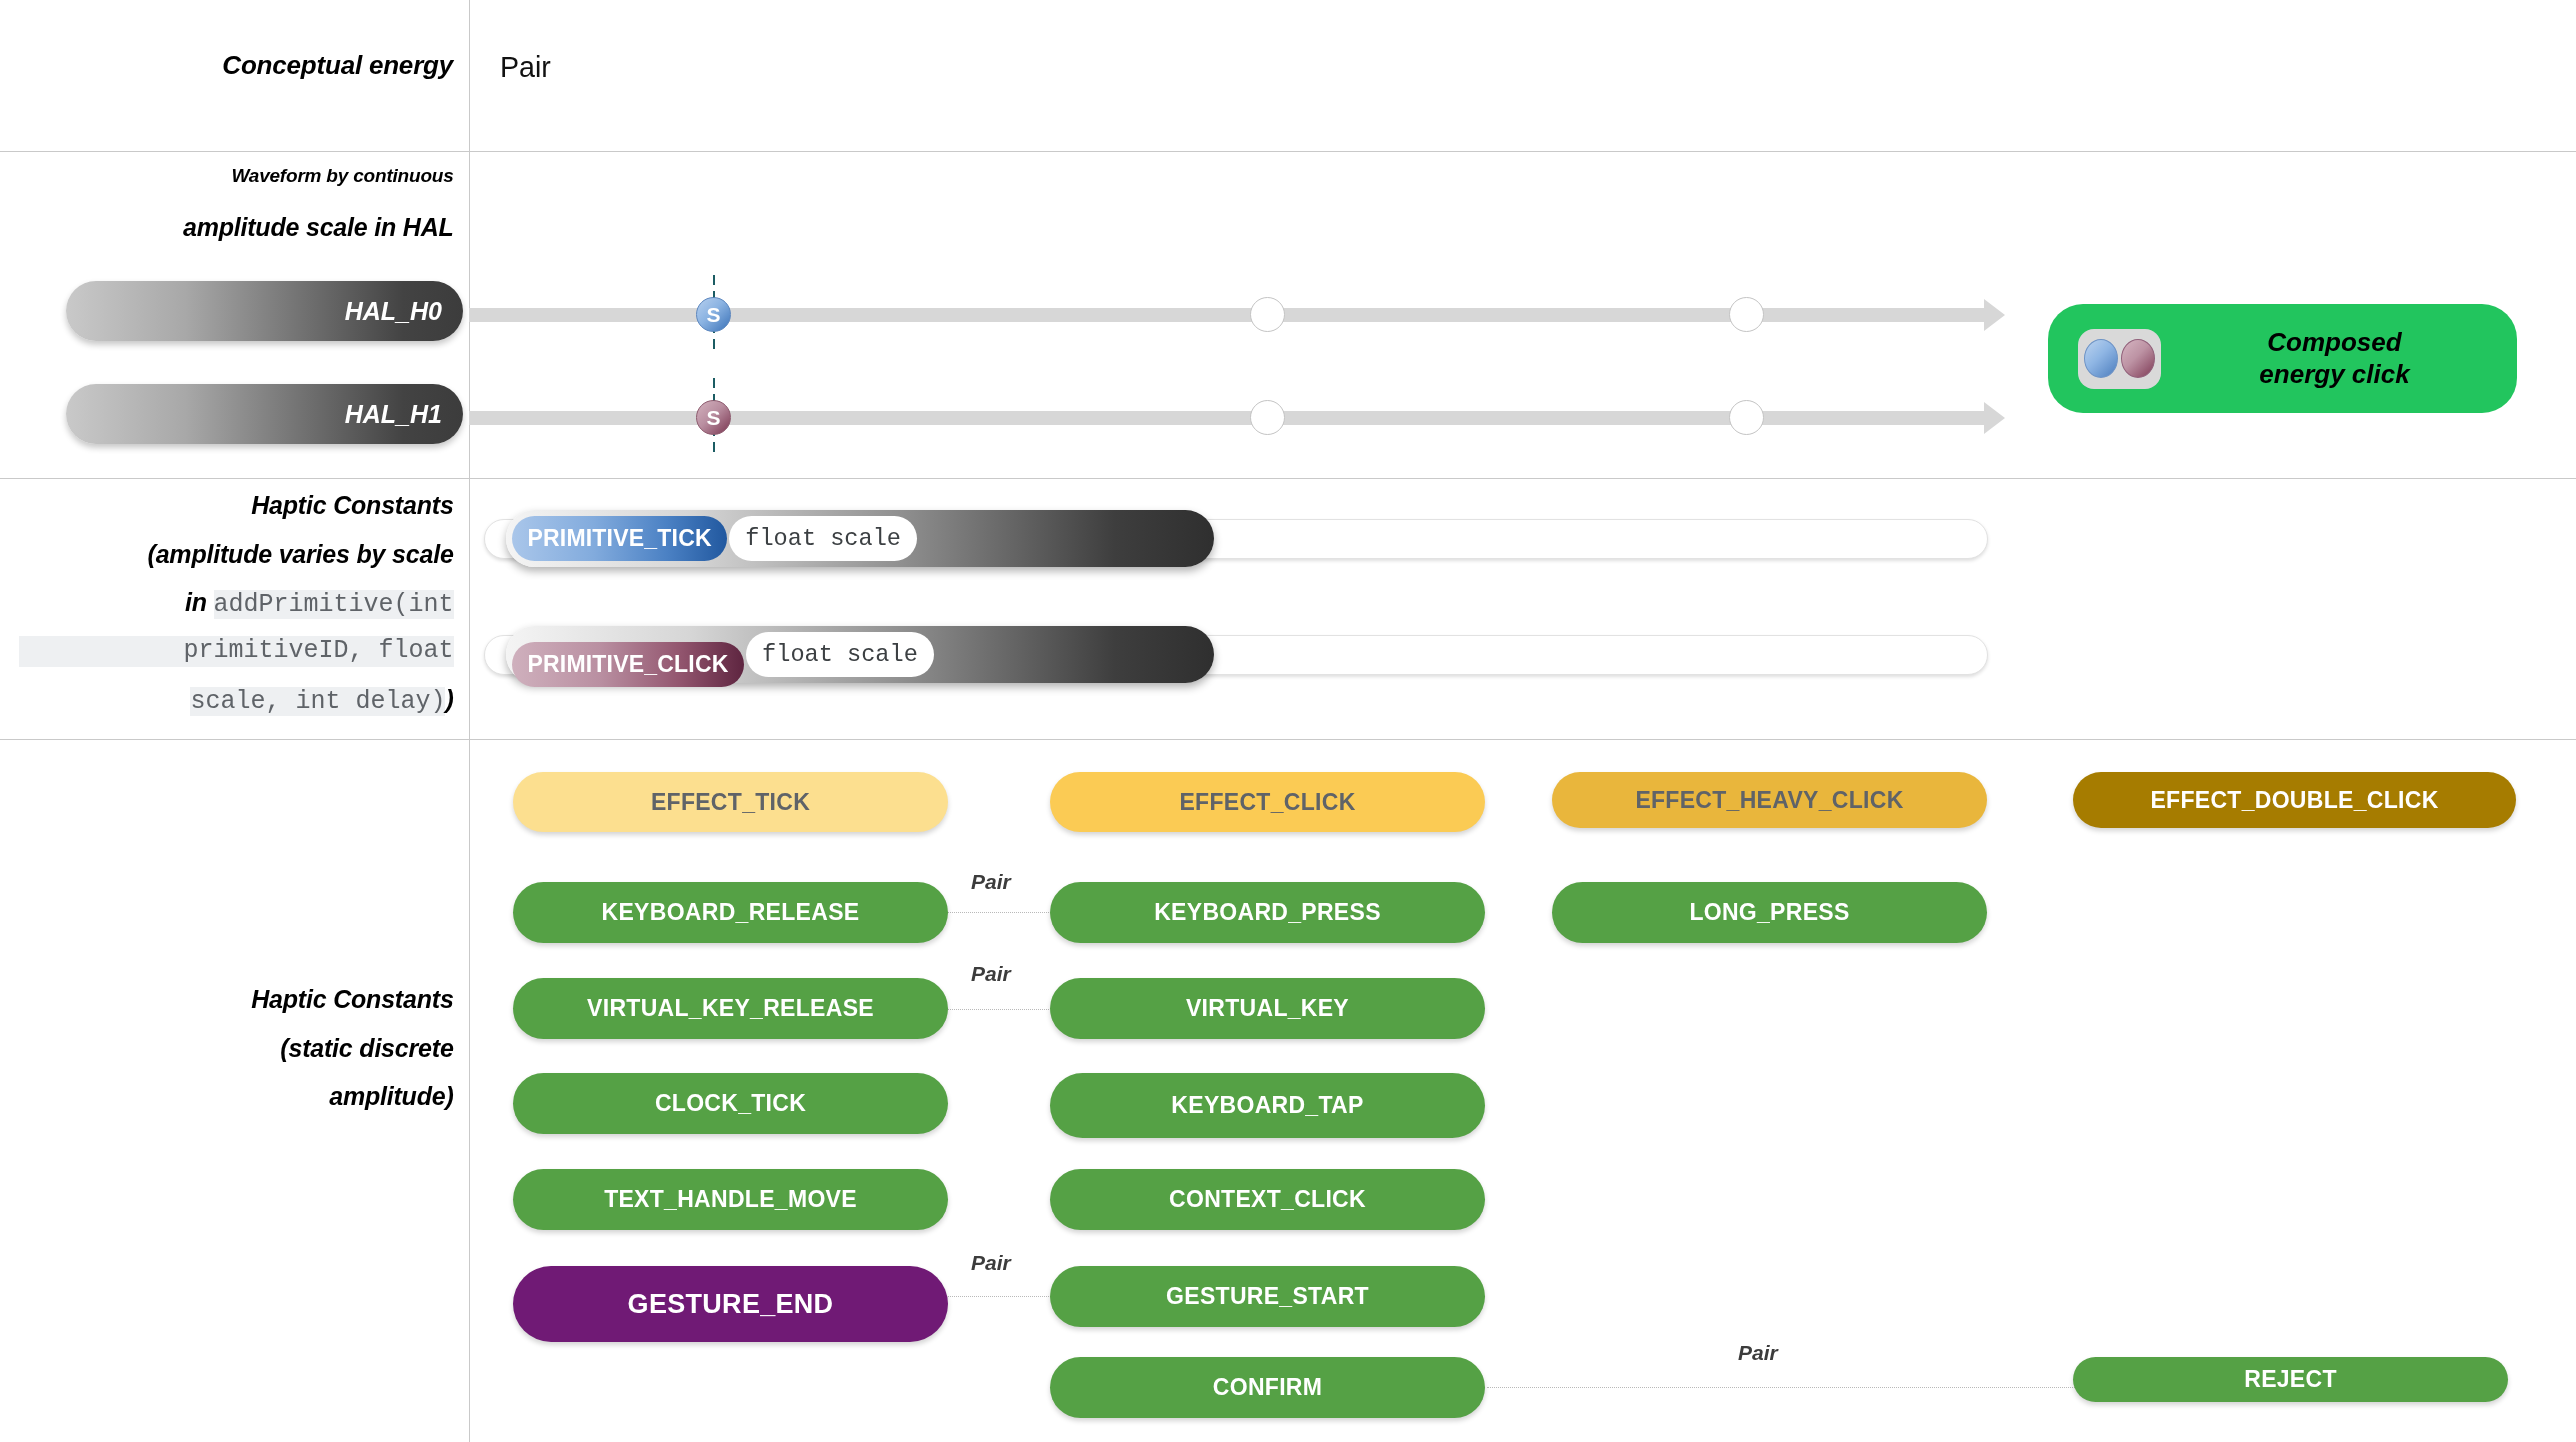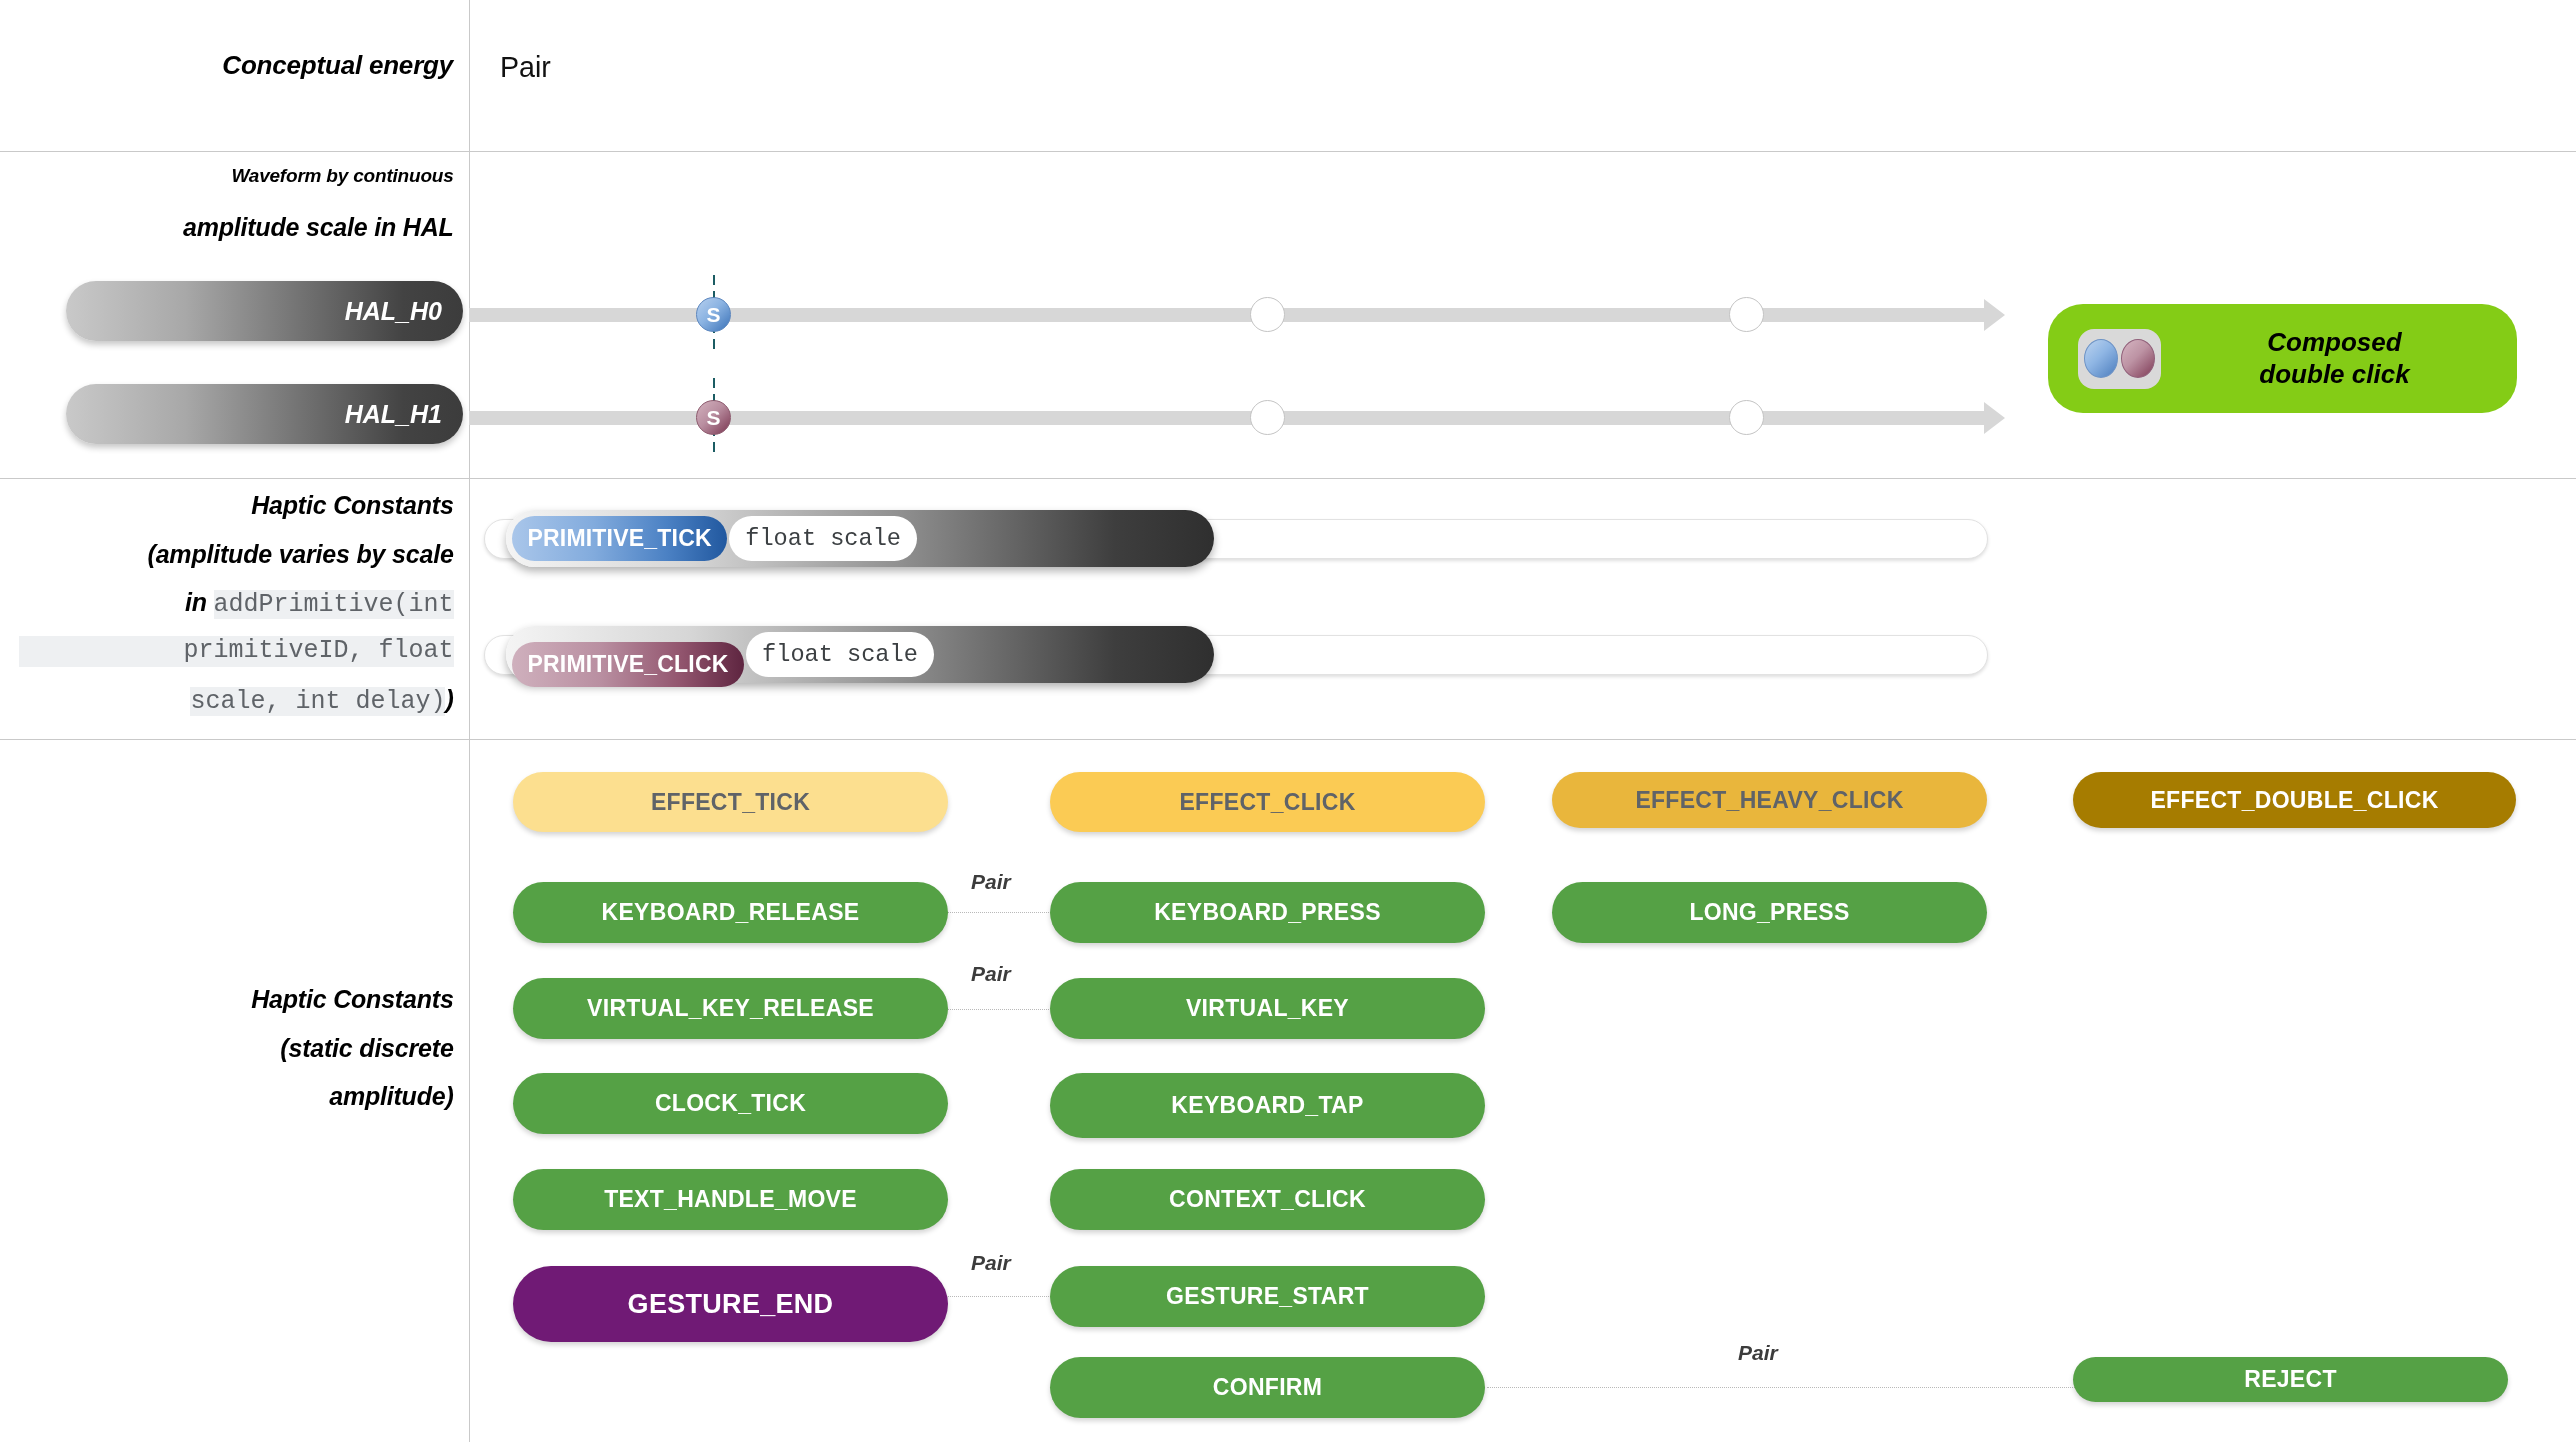--- a/index.html
+++ b/index.html
@@ -59,21 +59,21 @@
     position:absolute; width:35px; height:35px; border-radius:50%;
     box-sizing:border-box;
   }
   .knob.blue{background:linear-gradient(135deg,#b6cfee 0%,#8bb3e2 45%,#3a72b8 100%); border:0.6px solid #5b86be;}
   .knob.maroon{background:linear-gradient(135deg,#d3b2be 0%,#b98ea0 45%,#7a3550 100%); border:0.6px solid #8d5a6e;}
   .knob.empty{background:#fff; border:1.9px solid #c4c4c4;}
   .knob .s{color:#fff; font-size:21px; font-weight:bold; line-height:34px; text-align:center; display:block;}
 
   
   .composed{
-    position:absolute; border-radius:35px; background:#84cc16;
+    position:absolute; border-radius:35px; background:#22c55e;
     display:flex; align-items:center; gap:21px; box-sizing:border-box; padding:0 30px;
   }
   .composed .chip{
     width:83px; height:60px; border-radius:16px; background:#d9d9d9;
     display:flex; align-items:center; justify-content:center; gap:3.7px;
   }
   .composed .dot{width:32px;height:37px;border-radius:50%;}
   .composed .dot.blue{background:linear-gradient(135deg,#bcd3ef 0%,#8fb6e4 45%,#4b7cbd 100%);border:0.6px solid #6d93c6;}
   .composed .dot.maroon{background:linear-gradient(135deg,#d6b6c2 0%,#bd93a4 45%,#7e3a55 100%);border:0.6px solid #91607a;}
   .composed .ctext{font-style:italic; font-weight:bold; font-size:26px; line-height:1.22; color:#000; text-align:center; flex:1;}
@@ -158,21 +158,21 @@
   <div class="knob empty" style="left:1250px; top:400px;"></div>
   <div class="knob empty" style="left:1729px; top:400px;"></div>
 
   <div class="composed" style="left:2048px; top:304px; width:469px; height:109px;">
     <div class="chip">
       <div class="dot blue"></div>
       <div class="dot maroon"></div>
     </div>
     <div class="ctext">
       <div>Composed</div>
-      <div>double click</div>
+      <div>energy click</div>
     </div>
   </div>
 
   <div class="lbl" style="left:18.6px; top:490px; width:435px; font-size:25px;">Haptic Constants</div>
   <div class="lbl" style="left:18.6px; top:539px; width:435px; font-size:25px;">(amplitude varies by scale</div>
   <div class="lbl" style="left:18.6px; top:587px; width:435px; font-size:25px;">
     <span>in </span><span class="code">addPrimitive(int</span>
   </div>
   <div class="lbl code" style="left:18.6px; top:636px; width:435px; font-size:25px;">primitiveID, float</div>
   <div class="lbl" style="left:18.6px; top:684px; width:435px; font-size:25px;">

